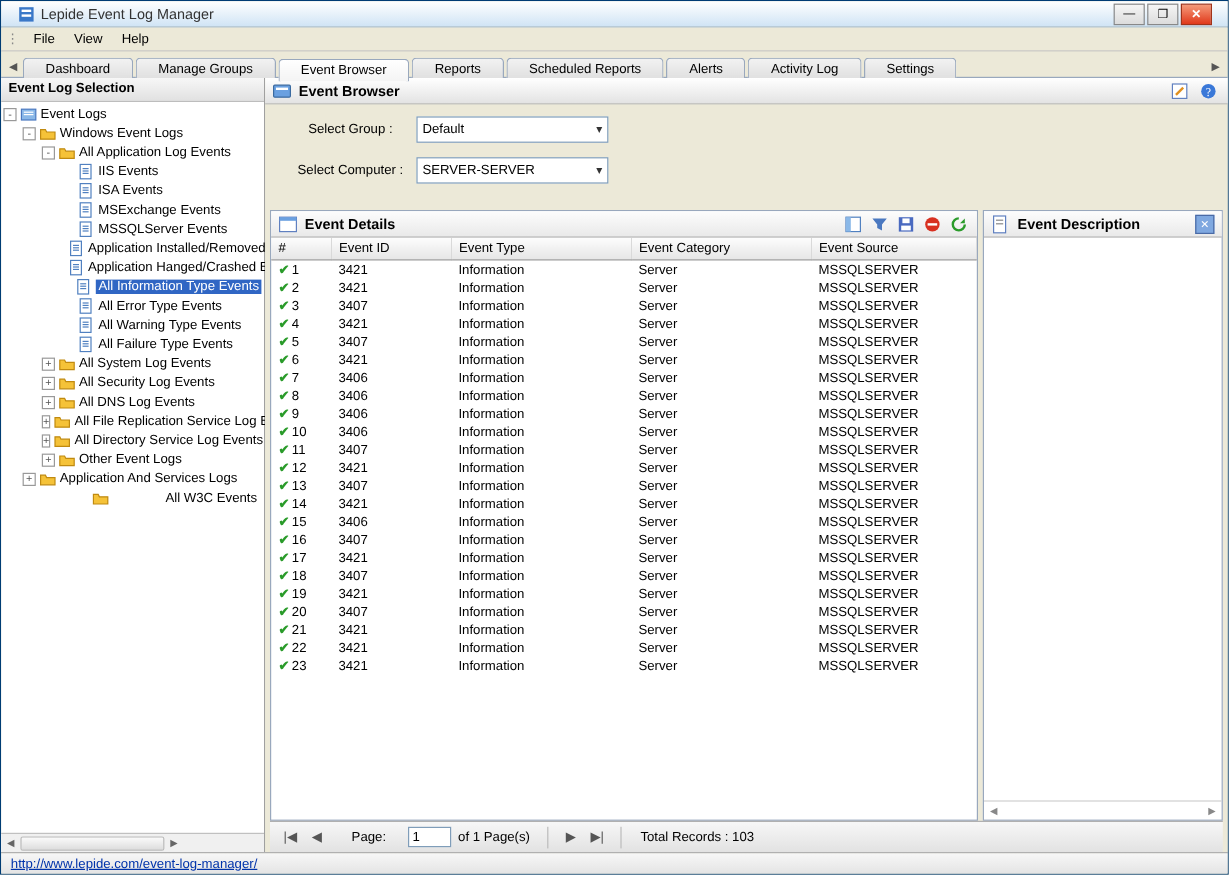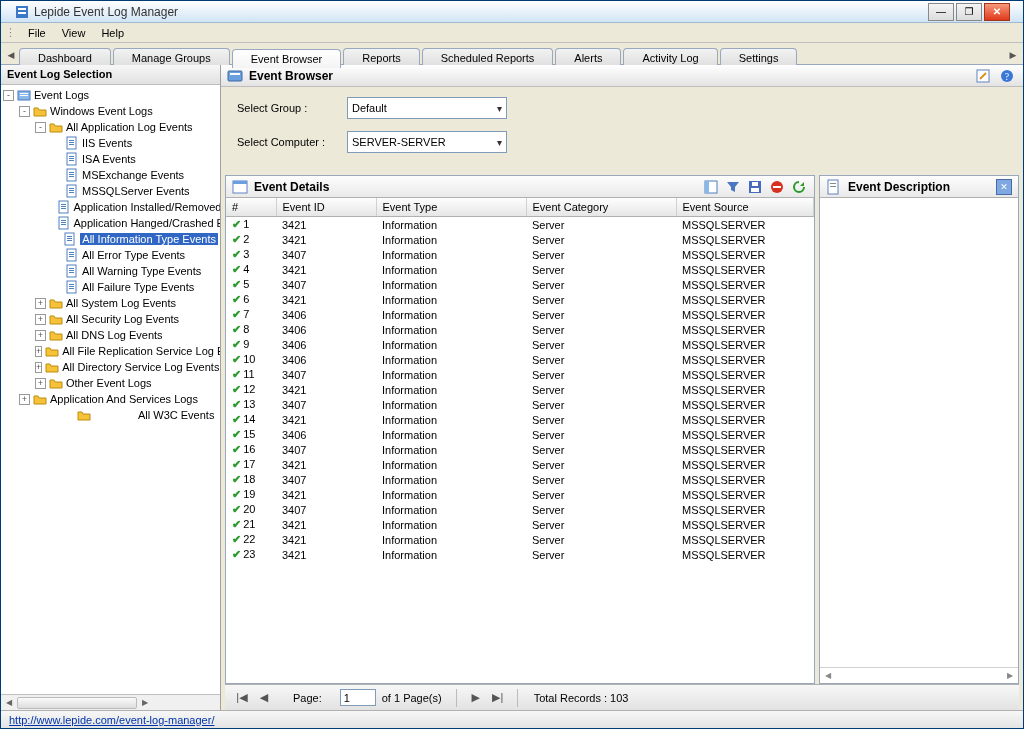--- a/index.html
+++ b/index.html
@@ -43,21 +43,21 @@
 .left-scroll-x .thumb { height: 12px; width: 120px; background: linear-gradient(#fafafa,#ddd); border: 1px solid #bbb; border-radius: 2px; margin-left: 0px; }
 
 
 .right-panel { flex: 1; display: flex; flex-direction: column; background: #ece9d8; min-width: 0; }
 .browser-header { height: 22px; background: linear-gradient(#fff,#e3e3e3); border-bottom: 1px solid #bdbdbd; display: flex; align-items: center; padding: 0 6px; }
 .bh-ico { width: 16px; height: 16px; margin-right: 6px; }
 .browser-header .bh-title { font-weight: bold; font-size: 12px; flex: 1; }
 .bh-btn { width: 20px; height: 18px; margin-left: 4px; cursor: pointer; display: inline-flex; align-items: center; justify-content: center; border: 1px solid transparent; }
 
 .filters { padding: 10px 16px; }
-.filter-row { display: flex; align-items: center; margin-bottom: 12px; }
+.filter-row { display: flex; align-items: center; margin-bottom: 12px; text-align: center; }
 .filter-row label { width: 110px; font-size: 11px; }
 .sel { width: 160px; height: 22px; border: 1px solid #7f9db9; background: #fff; padding: 0 4px; display: flex; align-items: center; justify-content: space-between; cursor: pointer; }
 .sel::after { content: "▾"; font-size: 10px; color: #333; }
 
 .details-area { flex: 1; display: flex; min-height: 0; padding: 0 4px 0 4px; gap: 4px; }
 
 
 .event-details { flex: 1; border: 1px solid #99a8bd; background: #fff; display: flex; flex-direction: column; min-width: 0; }
 .ed-head { height: 22px; border-bottom: 1px solid #b0b0b0; display: flex; align-items: center; padding: 0 6px; background: linear-gradient(#fdfdfd,#e9e9e9); }
 .ed-ico { width: 16px; height: 16px; margin-right: 6px; }

